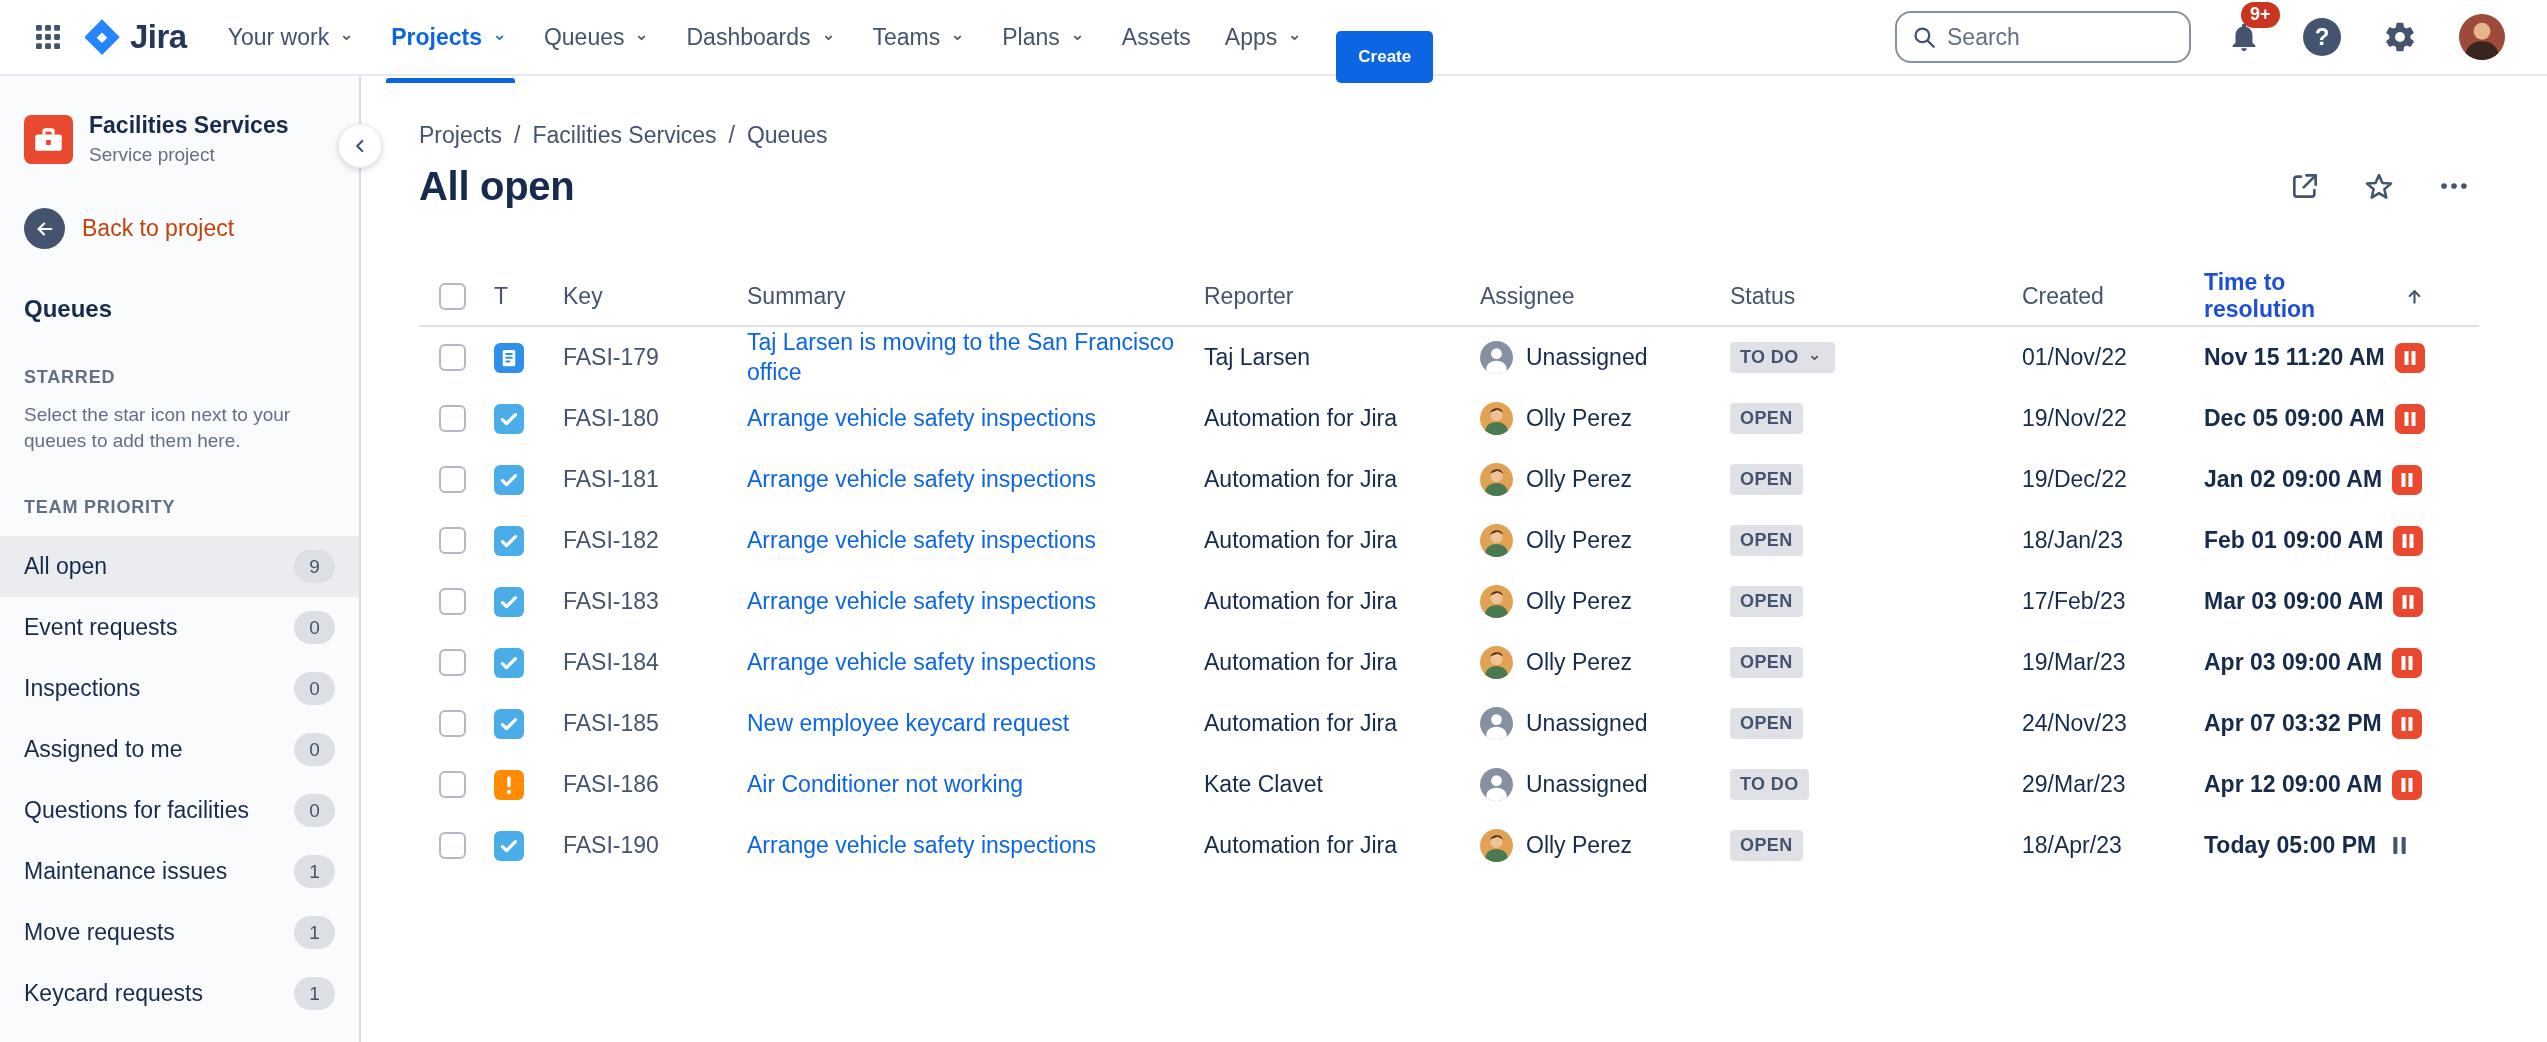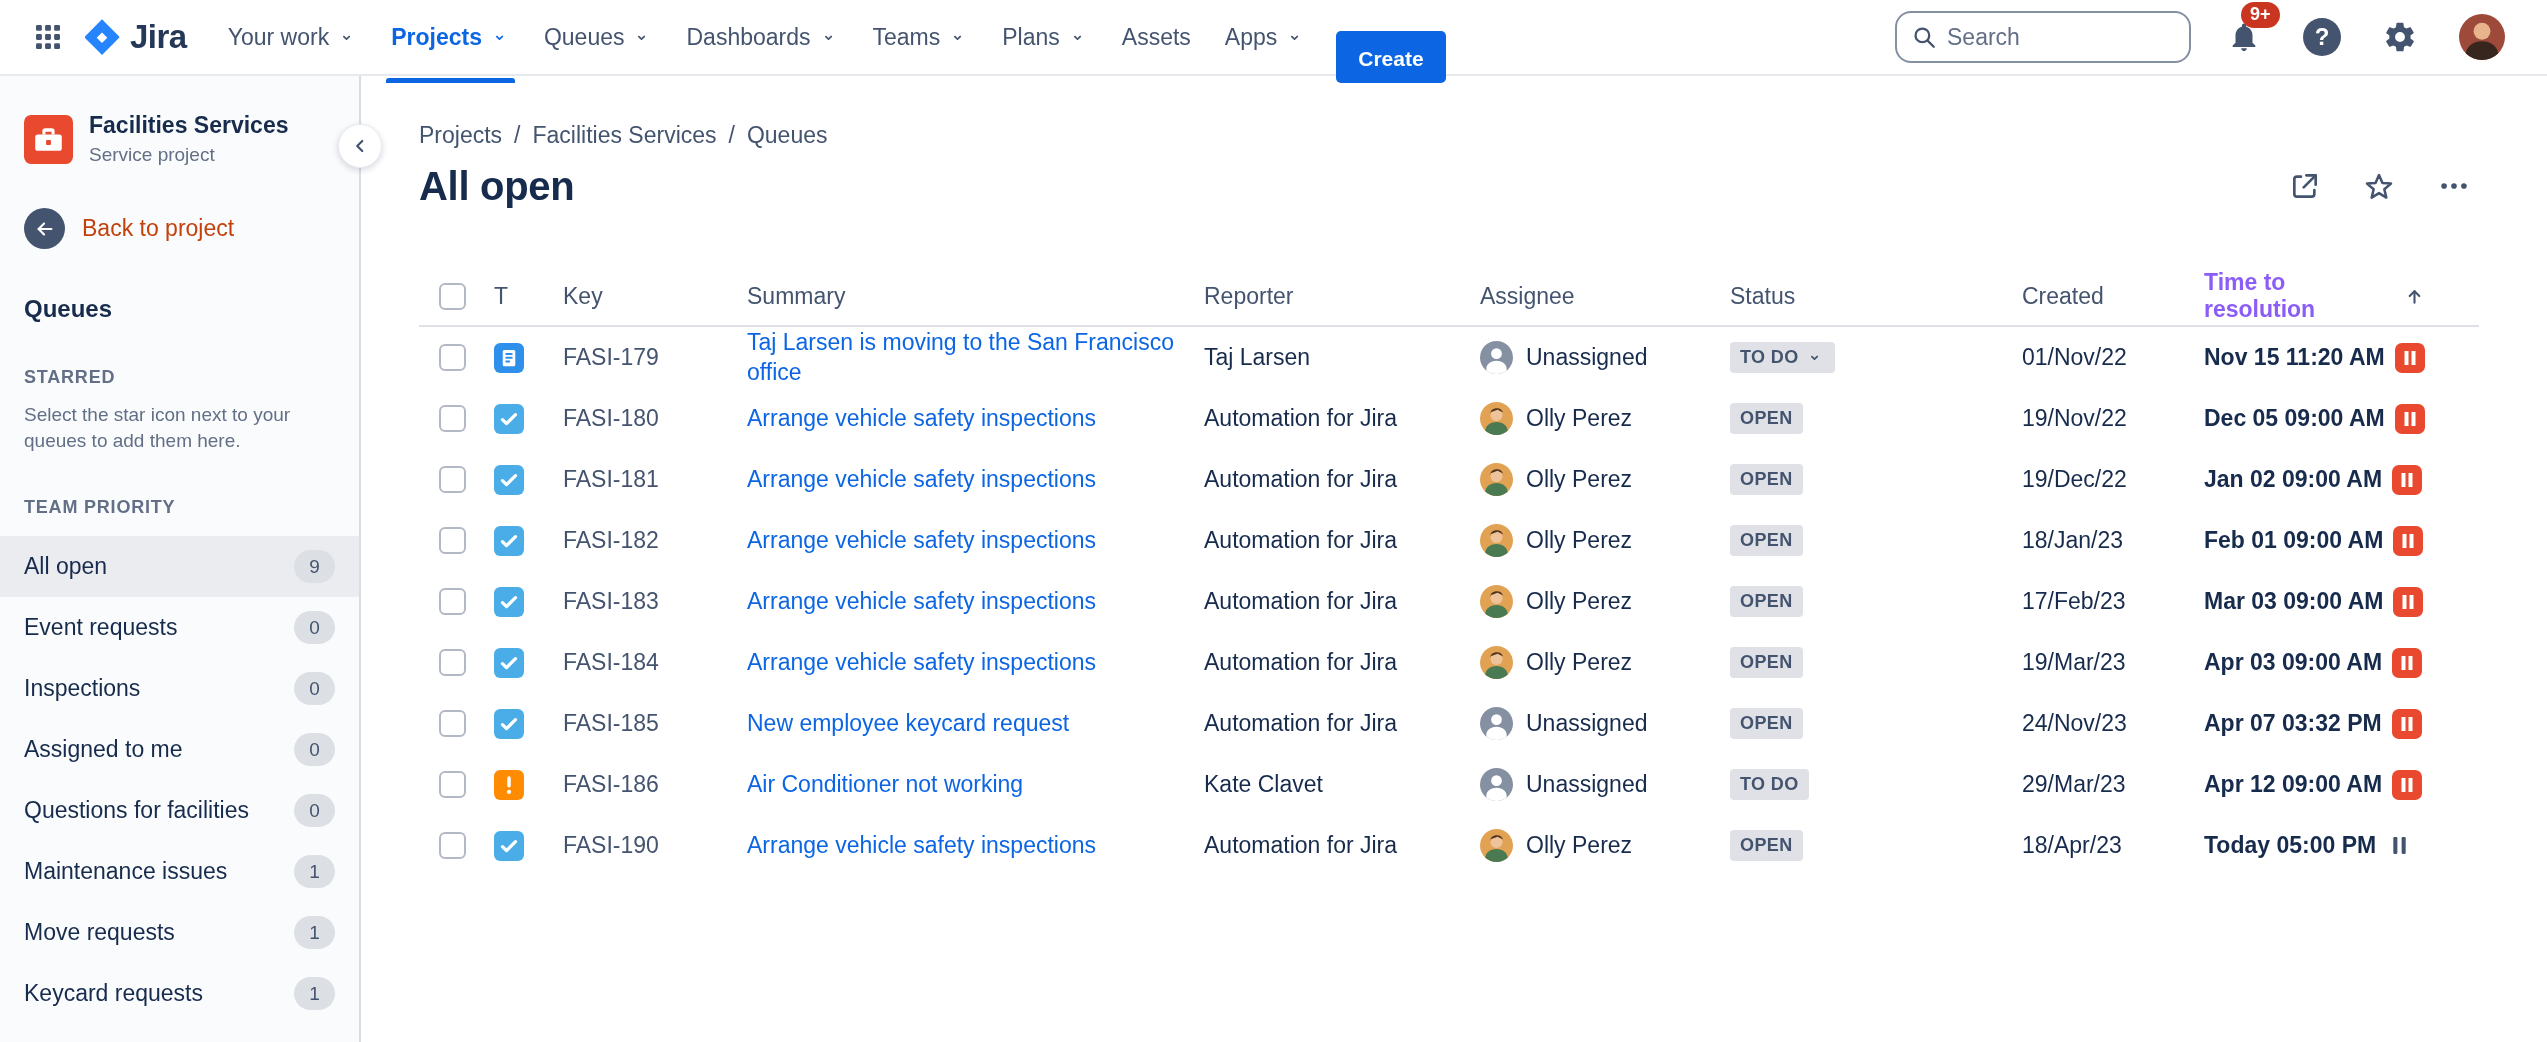--- a/index.html
+++ b/index.html
@@ -17,21 +17,21 @@
   .logo-text { font-size:33px; font-weight:700; color:#253858; letter-spacing:-0.5px; }
   .navitems { display:flex; align-items:center; height:76px; }
   .navitem { position:relative; height:92px; display:flex; align-items:center; gap:7px;
     padding:0 17px; font-size:23px; font-weight:400; color:#44546F; }
   .navitem .chev { color:#44546F; }
   .navitem.active { color:#0C66E4; font-weight:700; }
   .navitem.active .chev { color:#0C66E4; }
   .navitem.active::after { content:""; position:absolute; left:12px; right:12px; bottom:0;
     height:5px; background:#0C66E4; border-radius:3px 3px 0 0; }
   .create-btn { margin-left:14px; height:52px; padding:16px 22px; background:#0C66E4; color:#fff;
-    font-size:21px; font-weight:700; border-radius:5px;margin-top:40px; }
+    font-size:17px; font-weight:700; border-radius:5px;margin-top:40px; }
   .nav-right { margin-left:auto; display:flex; align-items:center; gap:30px; }
   .searchbox { display:flex; align-items:center; gap:10px; width:296px; height:52px;
     border:2px solid #8590A2; border-radius:16px; padding:0 14px; background:#fff; }
   .searchbox input { border:none; outline:none; width:100%; font-size:23px; color:#172B4D;
     font-family:inherit; background:transparent; }
   .searchbox input::placeholder { color:#626F86; }
   .iconbtn { position:relative; padding:6px; border-radius:6px; display:flex; align-items:center; }
   .notif-badge { position:absolute; top:-12px; left:20px; background:#CA3521; color:#fff;
     font-size:18px; font-weight:700; padding:2px 9px; border-radius:999px; line-height:1.2; }
   .help-circle { width:38px; height:38px; border-radius:50%; background:#44546F; color:#fff;
@@ -88,21 +88,21 @@
   .cb { width:27px; height:27px; border:2px solid #B3B9C4; border-radius:6px; background:#fff;
     cursor:pointer; }
   .c-key { color:#44546F; }
   .sum-link { color:#0C66E4; line-height:1.3; }
   .c-asg { gap:13px; }
   .lozenge { display:inline-flex; align-items:center; gap:5px; background:#DFE1E6; color:#44546F;
     font-size:18px; font-weight:700; letter-spacing:.4px; padding:5px 10px; border-radius:4px;
     cursor:pointer; }
   .c-ttr { gap:10px; padding-right:54px; }
   .c-ttr .ttr-text { font-weight:700; }
-  .h-ttr { justify-content:flex-end; gap:8px; padding-right:54px; font-weight:700; color:#8b5cf6; }
+  .h-ttr { justify-content:flex-end; gap:8px; padding-right:54px; font-weight:700; color:#1d4ed8; }
   .type-icon,.avatar-cell { display:inline-flex; }
   .avatar32 { width:33px; height:33px; border-radius:50%; overflow:hidden; display:inline-flex; }
 </style>
 </head>
 <body>
 
 <header class="topnav">
   <button class="appswitcher">
     <span>
       <svg width="32" height="32" viewBox="0 0 24 24" fill="#44546F">

